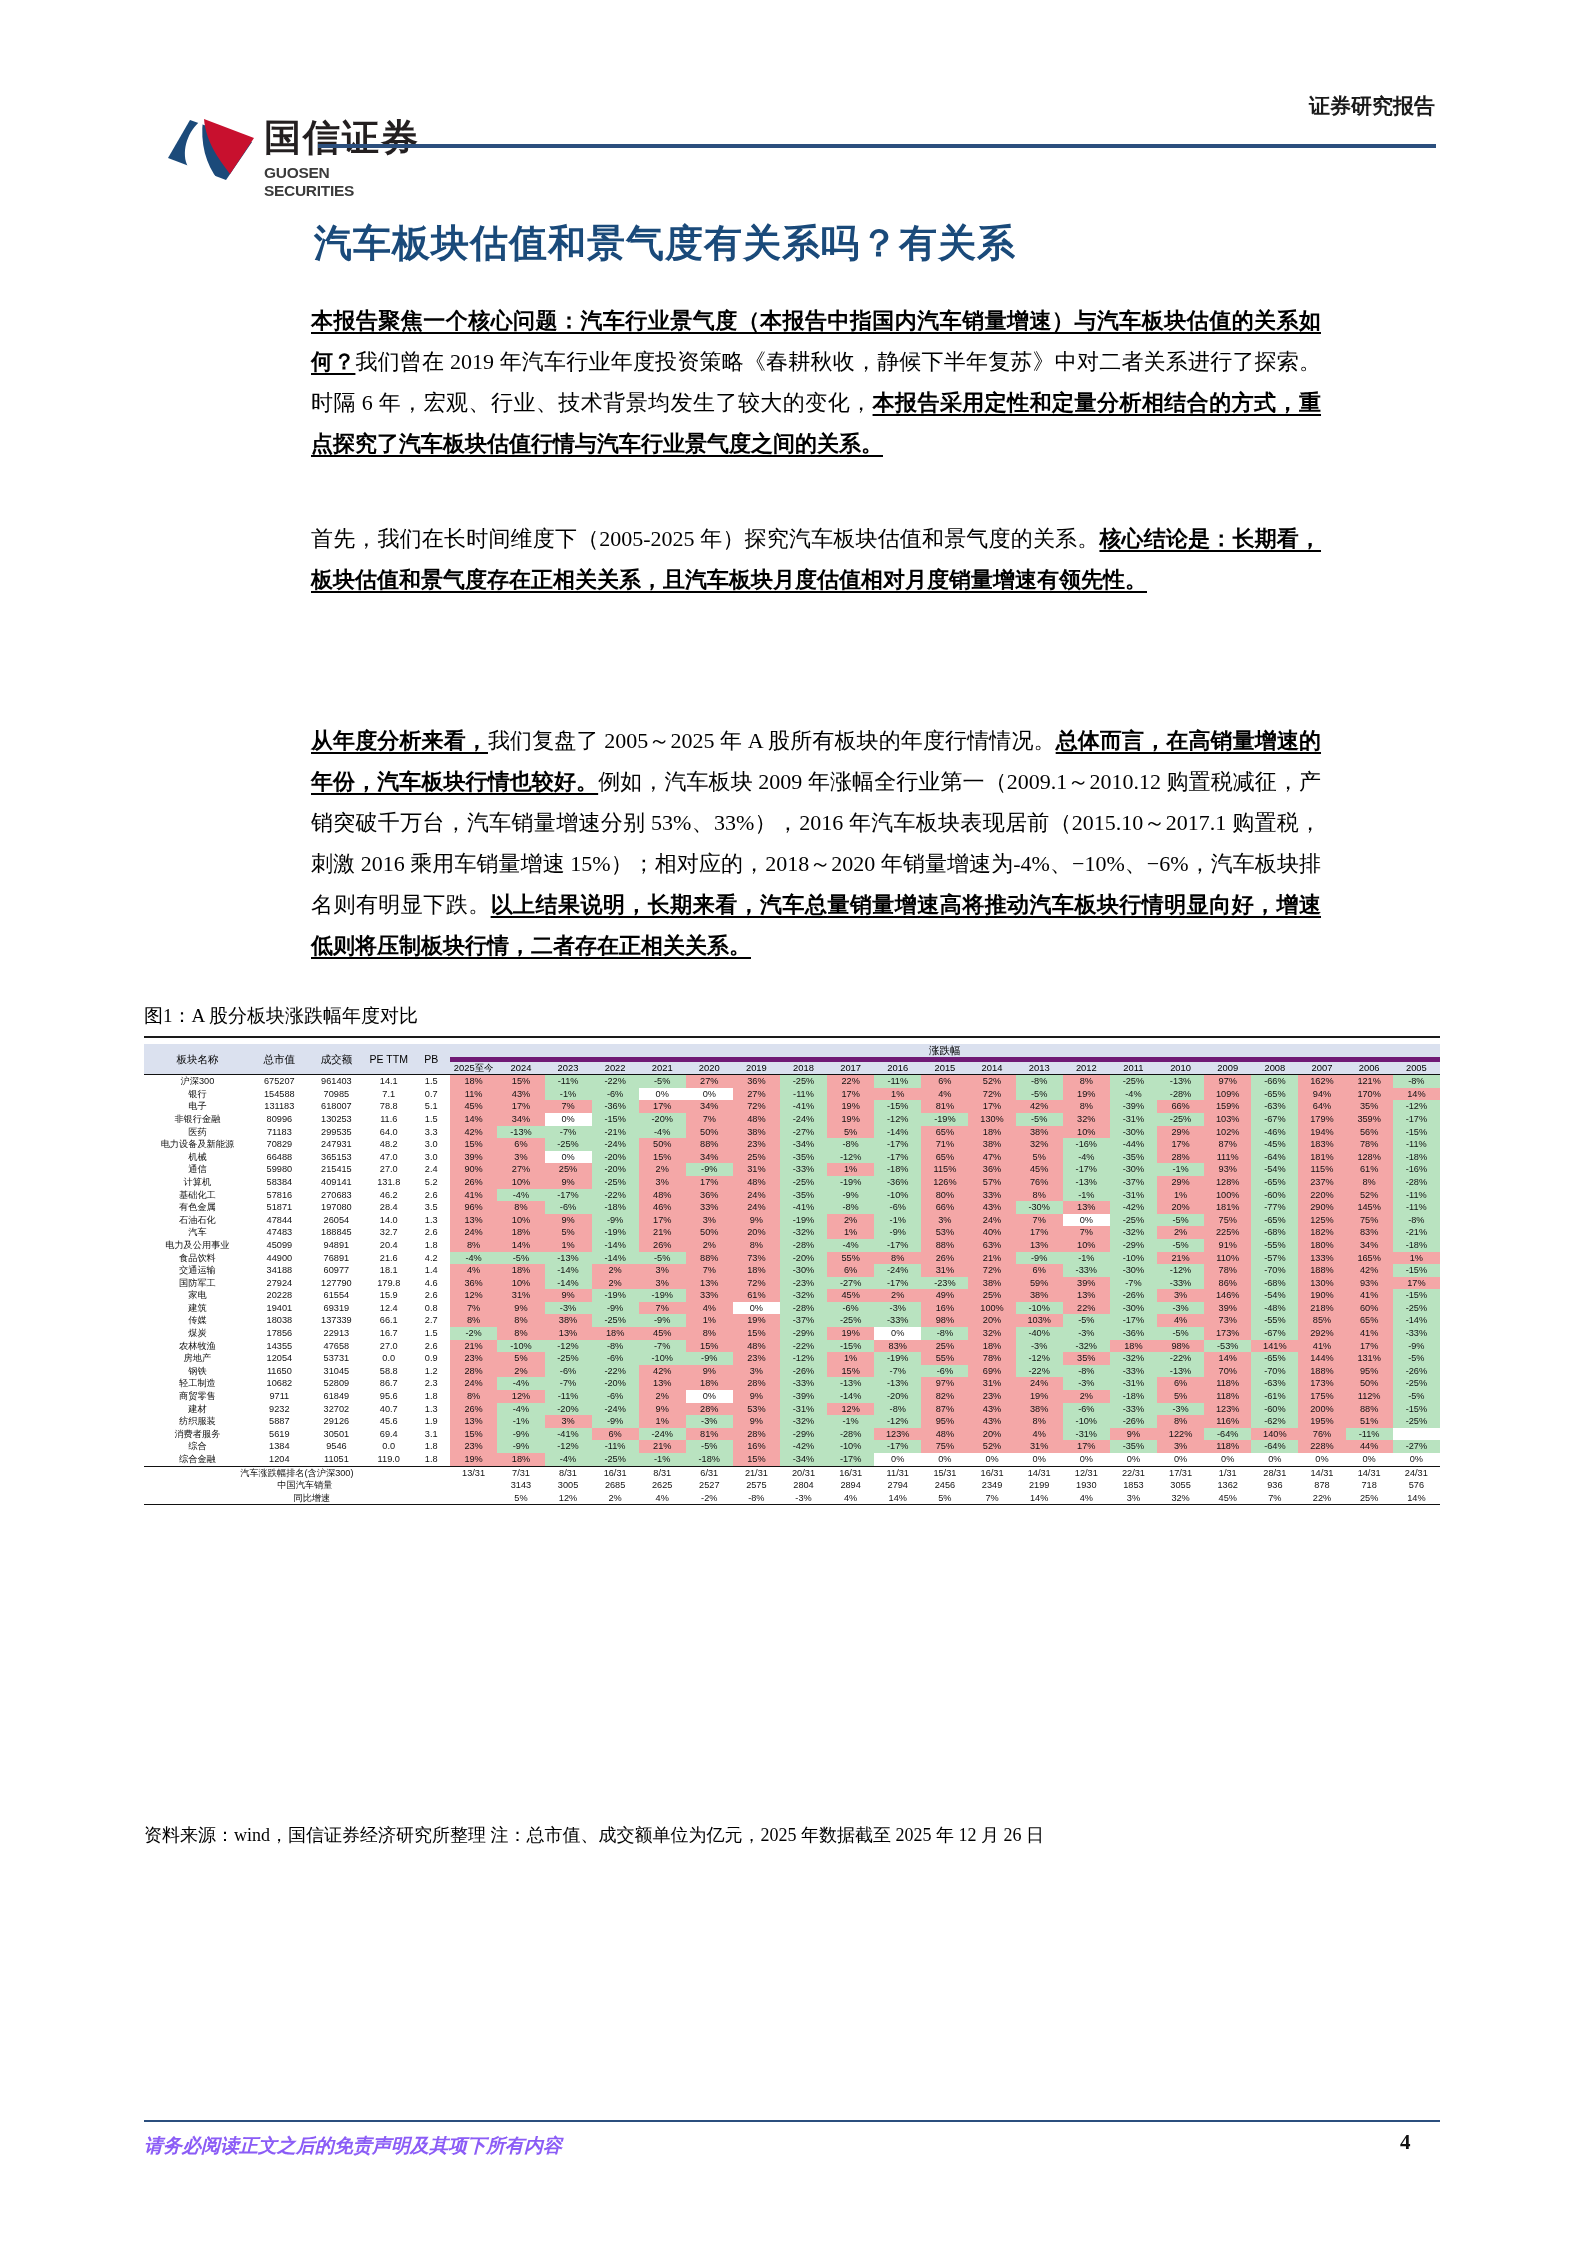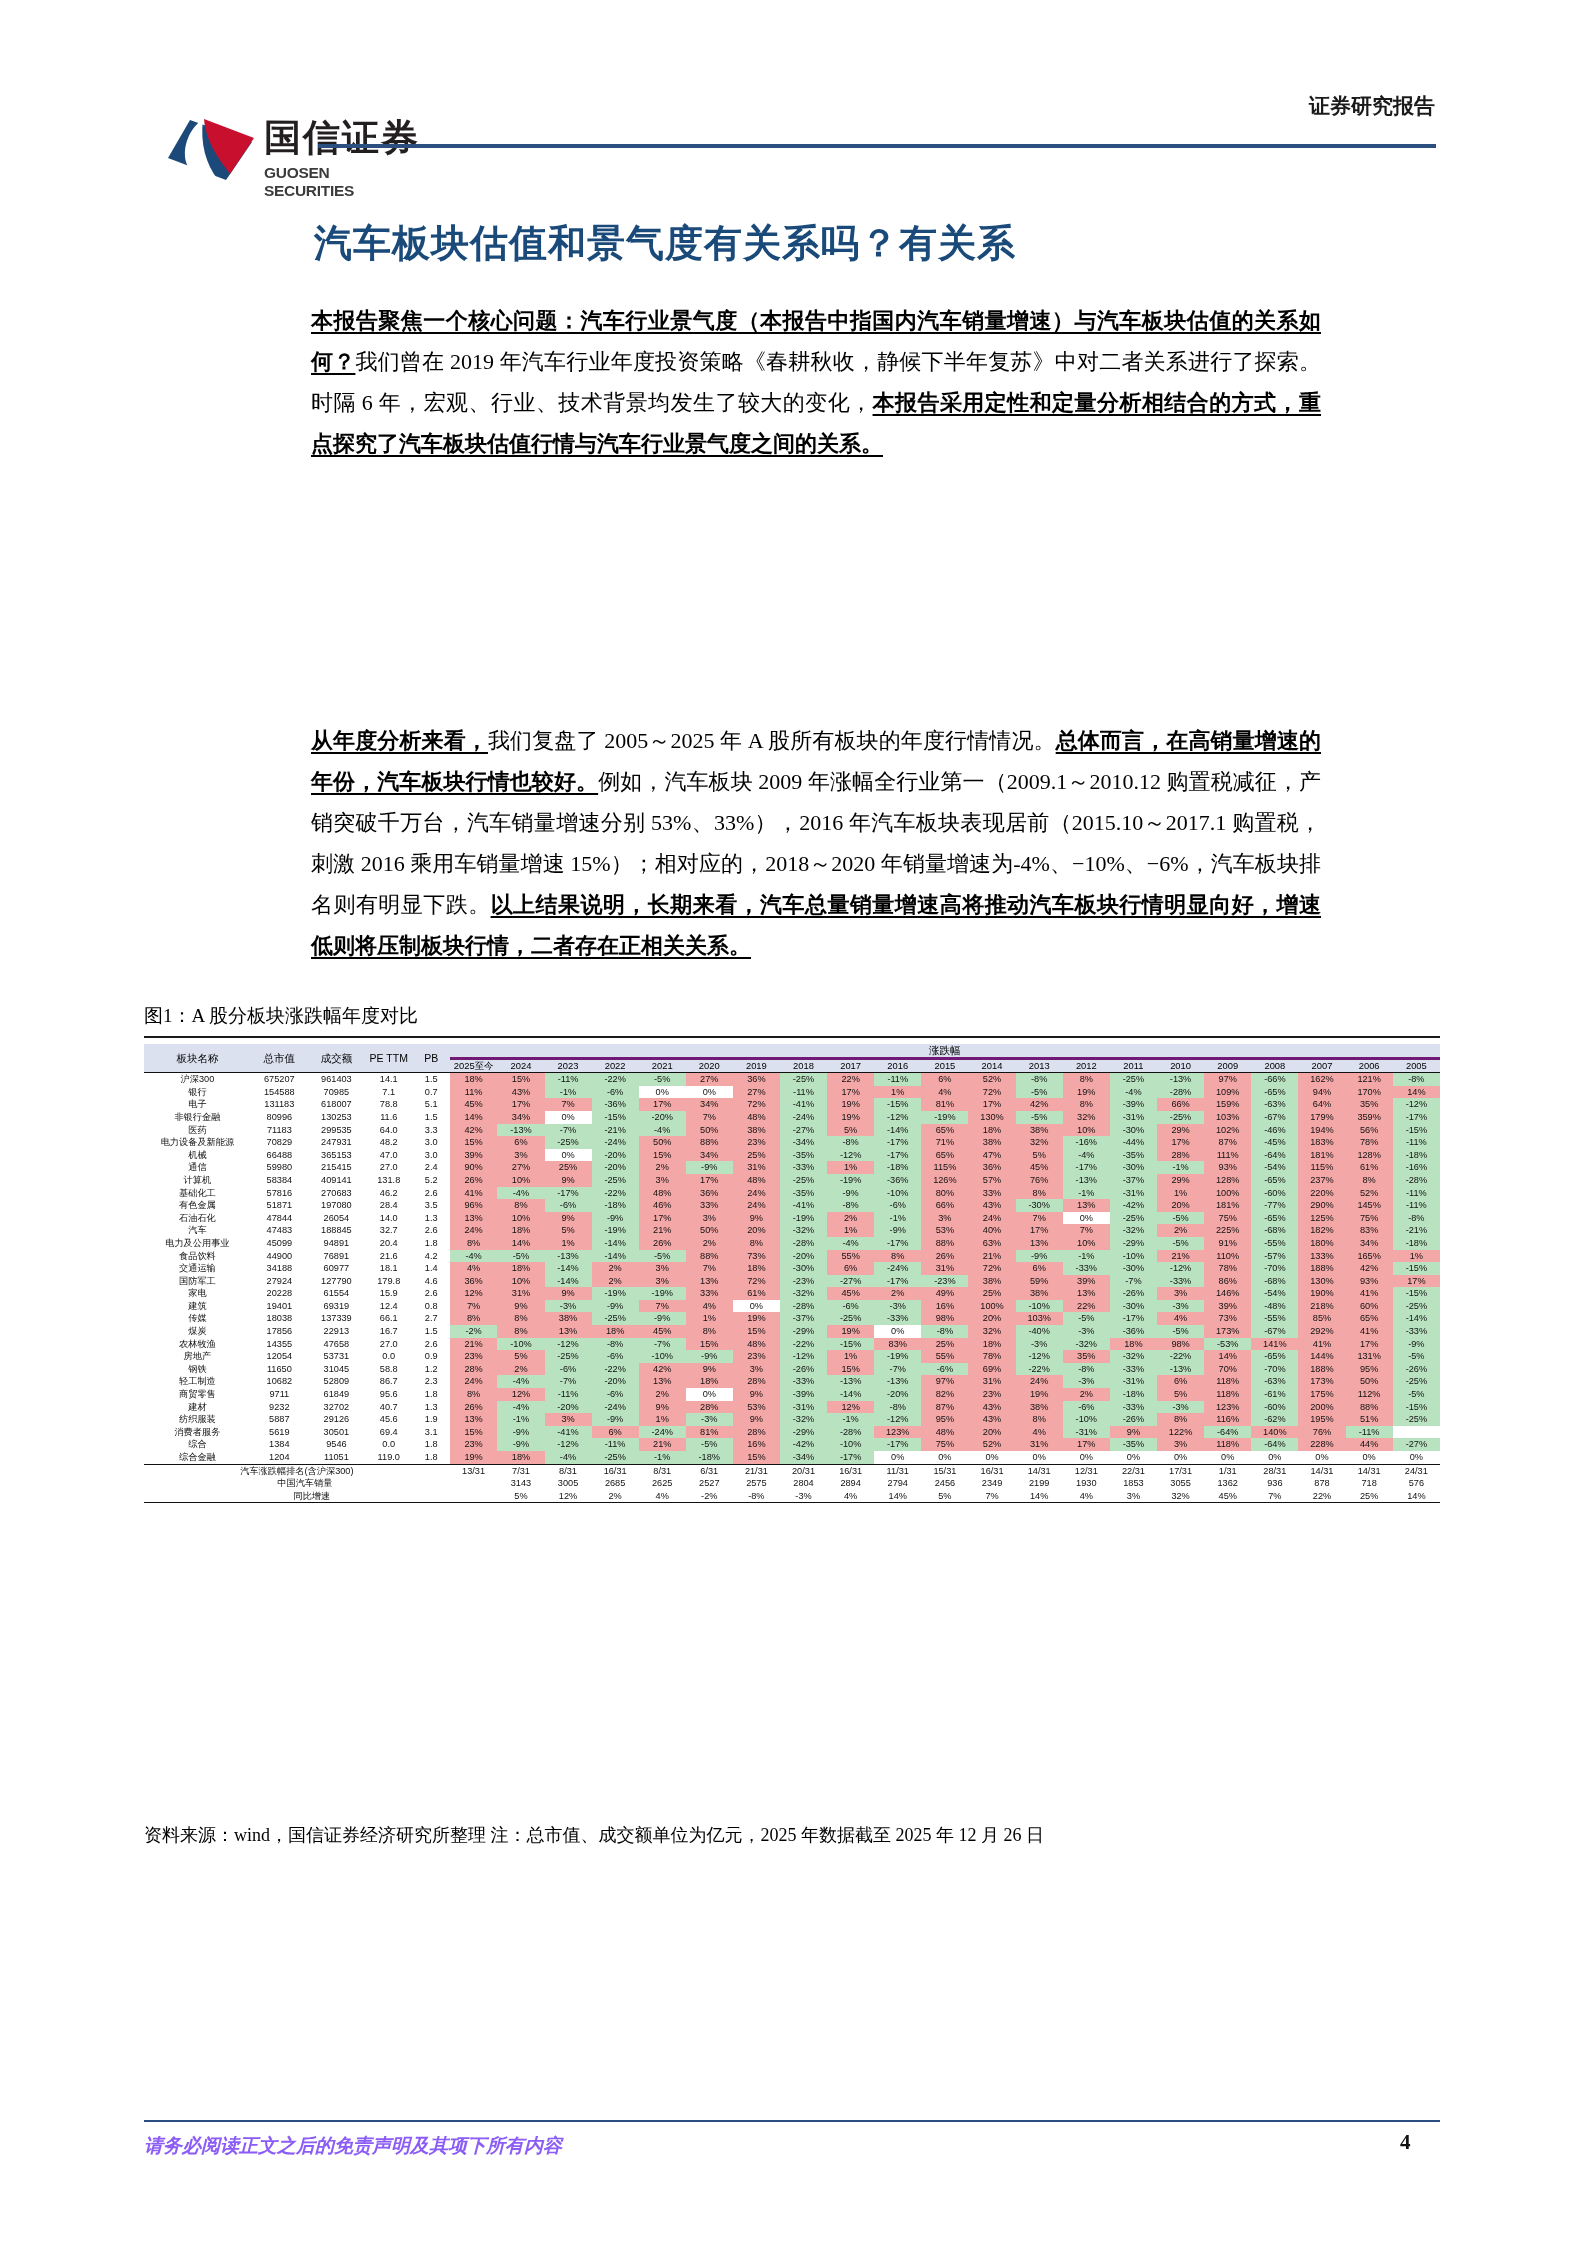--- a/index.html
+++ b/index.html
@@ -58,21 +58,21 @@
   .hdr-band th{font-weight:bold;font-size:10.5px;color:#000;}
   .grp-head{font-weight:bold;font-size:10px;}
   .yr th{font-weight:bold;font-size:9.4px;}
   .name-col{text-align:center;width:108px;}
   .num-col{width:58px;}
   .pe-col{width:48px;}
   .pb-col{width:38px;}
   .yr-col{width:48px;}
   .rule-top{border-top:1.6px solid #111;}
   .rule-bot{border-bottom:1.6px solid #111;}
-  .thin{border-bottom:3px solid #701a75;}
+  .thin{border-bottom:5px solid #701a75;}
   .up{background:#f4a7a7;}
   .dn{background:#b9e3c0;}
   .nn{background:#ffffff;}
   .tailrow td{font-size:9.2px;}
   .tail-name{text-align:left;padding-left:2px;}
   .tail-name.c2{padding-left:16px;}
   .tail-name.c3{padding-left:30px;}
 
   .src{position:absolute;left:144px;top:1823px;font-size:18px;color:#000;}
 
@@ -102,20 +102,23 @@
     <div class="hdr-right">证券研究报告</div>
     <div class="hdr-rule"></div>
   </div>
 
   <div class="doc-title">汽车板块估值和景气度有关系吗？有关系</div>
 
   <div class="para p1">
     <b>本报告聚焦一个核心问题：汽车行业景气度（本报告中指国内汽车销量增速）与汽车板块估值的关系如何？</b><span>我们曾在 2019 年汽车行业年度投资策略《春耕秋收，静候下半年复苏》中对二者关系进行了探索。时隔 6 年，宏观、行业、技术背景均发生了较大的变化，</span><b>本报告采用定性和定量分析相结合的方式，重点探究了汽车板块估值行情与汽车行业景气度之间的关系。</b>
   </div>
 
+  <div class="para p2">
+    <span>首先，我们在长时间维度下（2005-2025 年）探究汽车板块估值和景气度的关系。</span><b>核心结论是：长期看，板块估值和景气度存在正相关关系，且汽车板块月度估值相对月度销量增速有领先性。</b>
+  </div>
 
 
   <div class="para p3">
     <b>从年度分析来看，</b><span>我们复盘了 2005～2025 年 A 股所有板块的年度行情情况。</span><b>总体而言，在高销量增速的年份，汽车板块行情也较好。</b><span>例如，汽车板块 2009 年涨幅全行业第一（2009.1～2010.12 购置税减征，产销突破千万台，汽车销量增速分别 53%、33%），2016 年汽车板块表现居前（2015.10～2017.1 购置税，刺激 2016 乘用车销量增速 15%）；相对应的，2018～2020 年销量增速为-4%、−10%、−6%，汽车板块排名则有明显下跌。</span><b>以上结果说明，长期来看，汽车总量销量增速高将推动汽车板块行情明显向好，增速低则将压制板块行情，二者存在正相关关系。</b>
   </div>
 
   <div class="fig-cap">图1：A 股分板块涨跌幅年度对比</div>
   <div class="fig-rule"></div>
 
   <div class="tbl-wrap">

